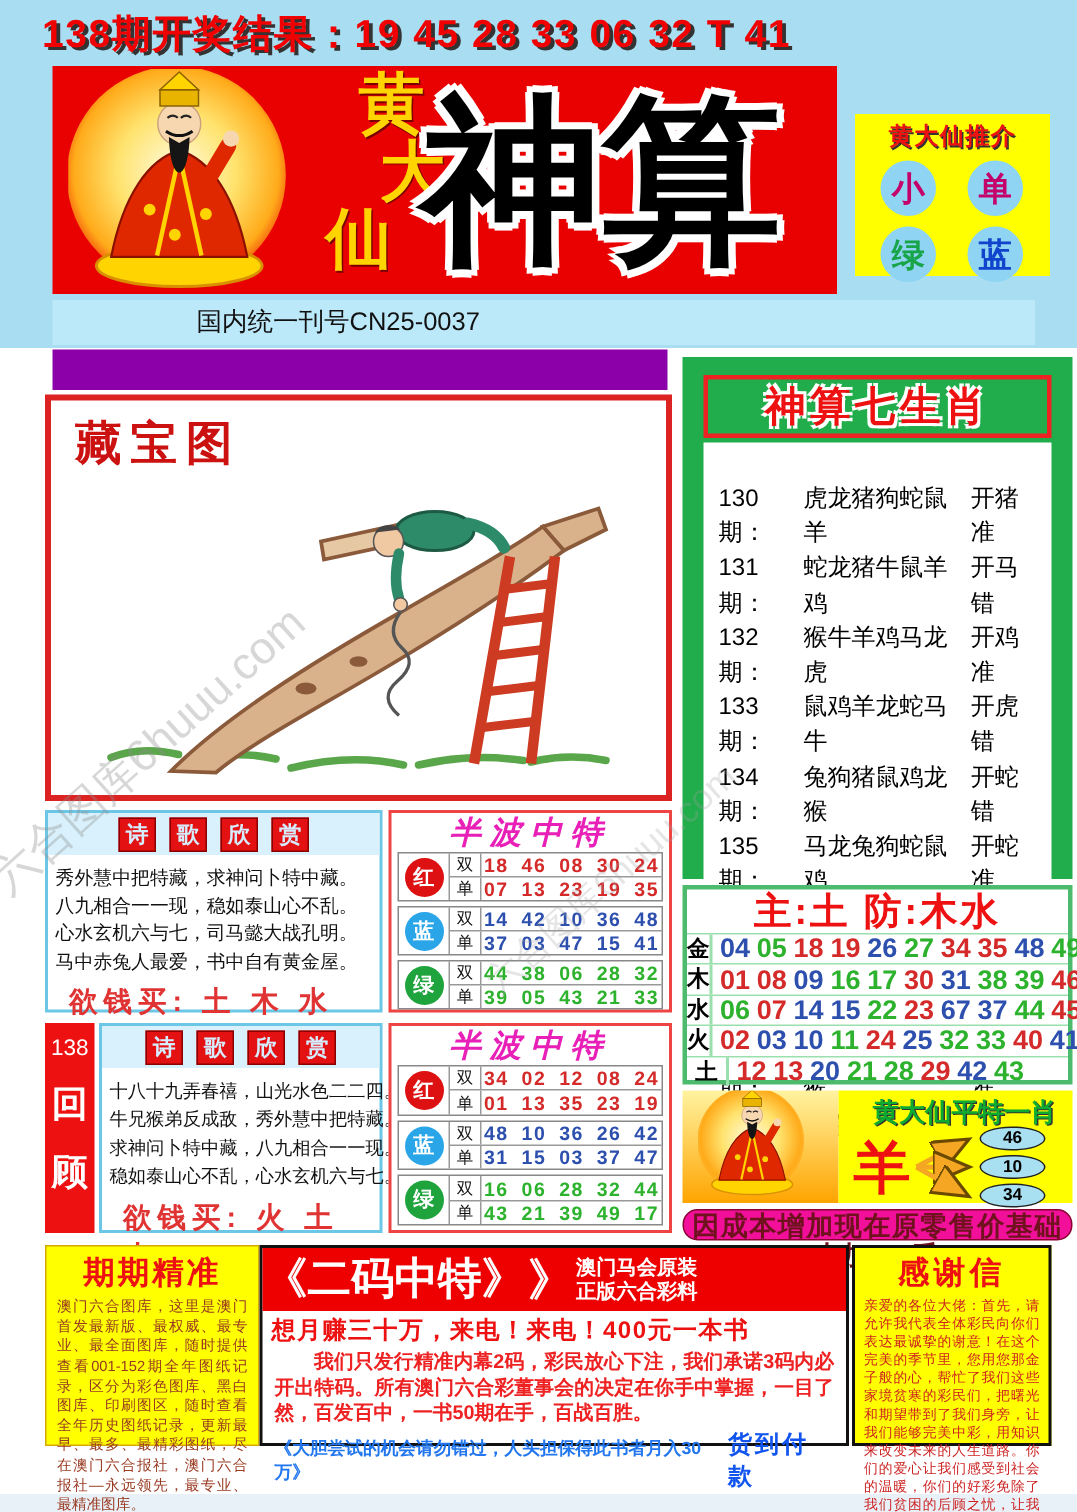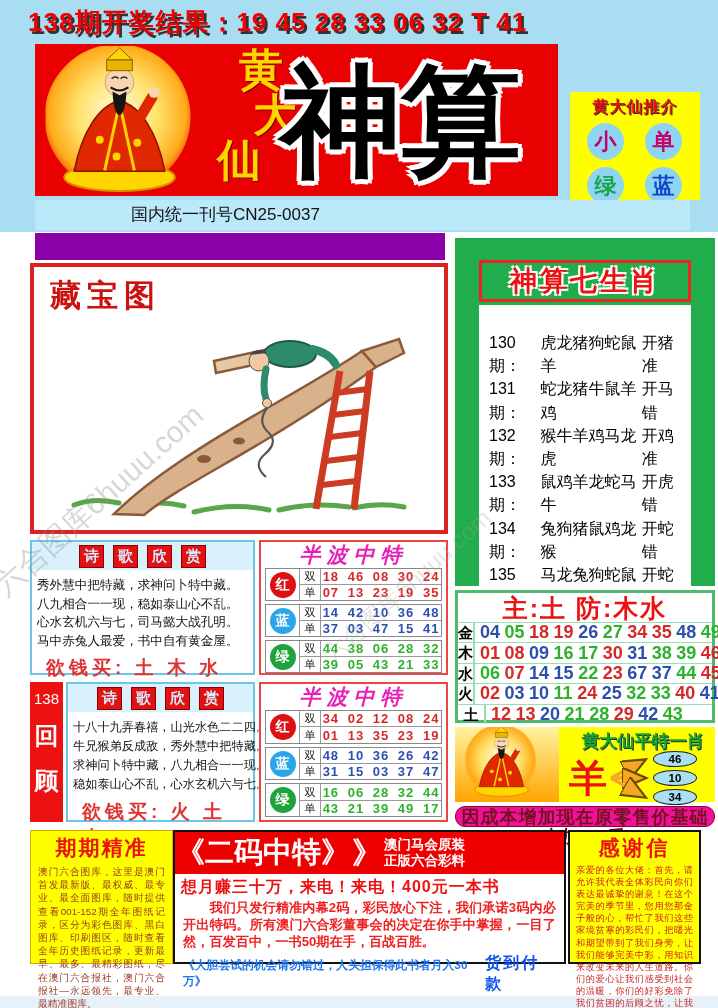--- a/index.html
+++ b/index.html
@@ -15,21 +15,21 @@
   .header-box{left:35px;top:44px;width:523px;height:152px;background:#e90000;overflow:hidden;}
   .deity-hdr{left:2px;top:2px;width:165px;height:148px;}
   .hdx{left:178px;top:2px;width:70px;height:150px;}
   .hdx span{display:block;font-family:"DejaVu Serif","Liberation Serif",serif;
             font-size:44px;font-weight:bold;color:#ffd400;line-height:48px;
             text-shadow:1px 1px 0 #7a0000;}
   .hdx .x1{margin-left:26px;} .hdx .x2{margin-left:40px;margin-top:-3px;} .hdx .x3{margin-left:4px;margin-top:-3px;}
   .shensuan{left:246px;top:8px;font-size:120px;font-weight:900;line-height:138px;color:#000;white-space:nowrap;
      text-shadow:-4px -4px 0 #fff,4px -4px 0 #fff,-4px 4px 0 #fff,4px 4px 0 #fff,0 -5px 0 #fff,0 5px 0 #fff,-5px 0 0 #fff,5px 0 0 #fff;}
 
-  .recommend{left:570px;top:92px;width:130px;height:108px;background:#ffff00;}
+  .recommend{left:570px;top:76px;width:130px;height:108px;background:#ffff00;}
   .rec-title{font-size:16px;font-weight:bold;color:#ee1111;text-align:center;margin-top:5px;
              text-shadow:1px 1px 0 #333;letter-spacing:1px;}
   .rec-grid{display:grid;grid-template-columns:38px 38px;gap:7px 20px;justify-content:center;margin-top:5px;}
   .rec-circle{width:37px;height:37px;border-radius:50%;background:#8fd4f2;display:flex;
               align-items:center;justify-content:center;font-size:22px;font-weight:bold;}
 
   .issue-bar{left:35px;top:200px;width:655px;height:30px;background:#bce9fa;font-size:17px;
              line-height:30px;padding-left:96px;color:#111;box-sizing:border-box;}
   .purple-bar{left:35px;top:233px;width:410px;height:27px;background:#8b00a8;}
 
@@ -62,21 +62,21 @@
   .bb-circle{width:26px;height:26px;border-radius:50%;color:#fff;font-size:14px;font-weight:bold;
              display:flex;align-items:center;justify-content:center;}
   .bb-rows{flex:1;display:flex;flex-direction:column;border-left:1px solid #999;}
   .bb-row{flex:1;display:flex;}
   .bb-row + .bb-row{border-top:1px solid #999;}
   .bb-key{width:20px;font-size:11px;display:flex;align-items:center;justify-content:center;
           border-right:1px solid #999;color:#111;}
   .bb-nums{flex:1;font-size:13px;font-weight:bold;display:flex;align-items:center;justify-content:center;
            letter-spacing:1px;word-spacing:4px;}
 
-  .zodiac{left:455px;top:238px;width:260px;height:348px;background:#21ad4b;box-sizing:border-box;padding:19px;}
+  .zodiac{left:455px;top:238px;width:260px;height:348px;background:#21ad4b;box-sizing:border-box;padding:9px;}
   .z-title{margin:3px 5px;border:3px solid #ee2222;height:36px;text-align:center;font-size:27px;font-weight:900;
            color:#ee1111;line-height:36px;letter-spacing:3px;
            text-shadow:-2px -2px 0 #fff,2px -2px 0 #fff,-2px 2px 0 #fff,2px 2px 0 #fff;}
   .z-body{background:#fff;margin:0 5px;height:292px;box-sizing:border-box;padding:26px 6px 0 10px;}
   .z-row{display:flex;font-size:16px;line-height:23.2px;color:#000;}
   .z-p{width:57px;} .z-r{margin-left:auto;}
 
   .wuxing{left:455px;top:590px;width:260px;height:133px;border:3px solid #4dbb6d;background:#fff;box-sizing:border-box;}
   .wx-title{font-size:25px;font-weight:bold;color:#ee1111;text-align:center;height:29px;line-height:30px;letter-spacing:2px;}
   .wx-row{display:flex;height:19.4px;border-top:1.5px solid #9adfae;align-items:center;}

